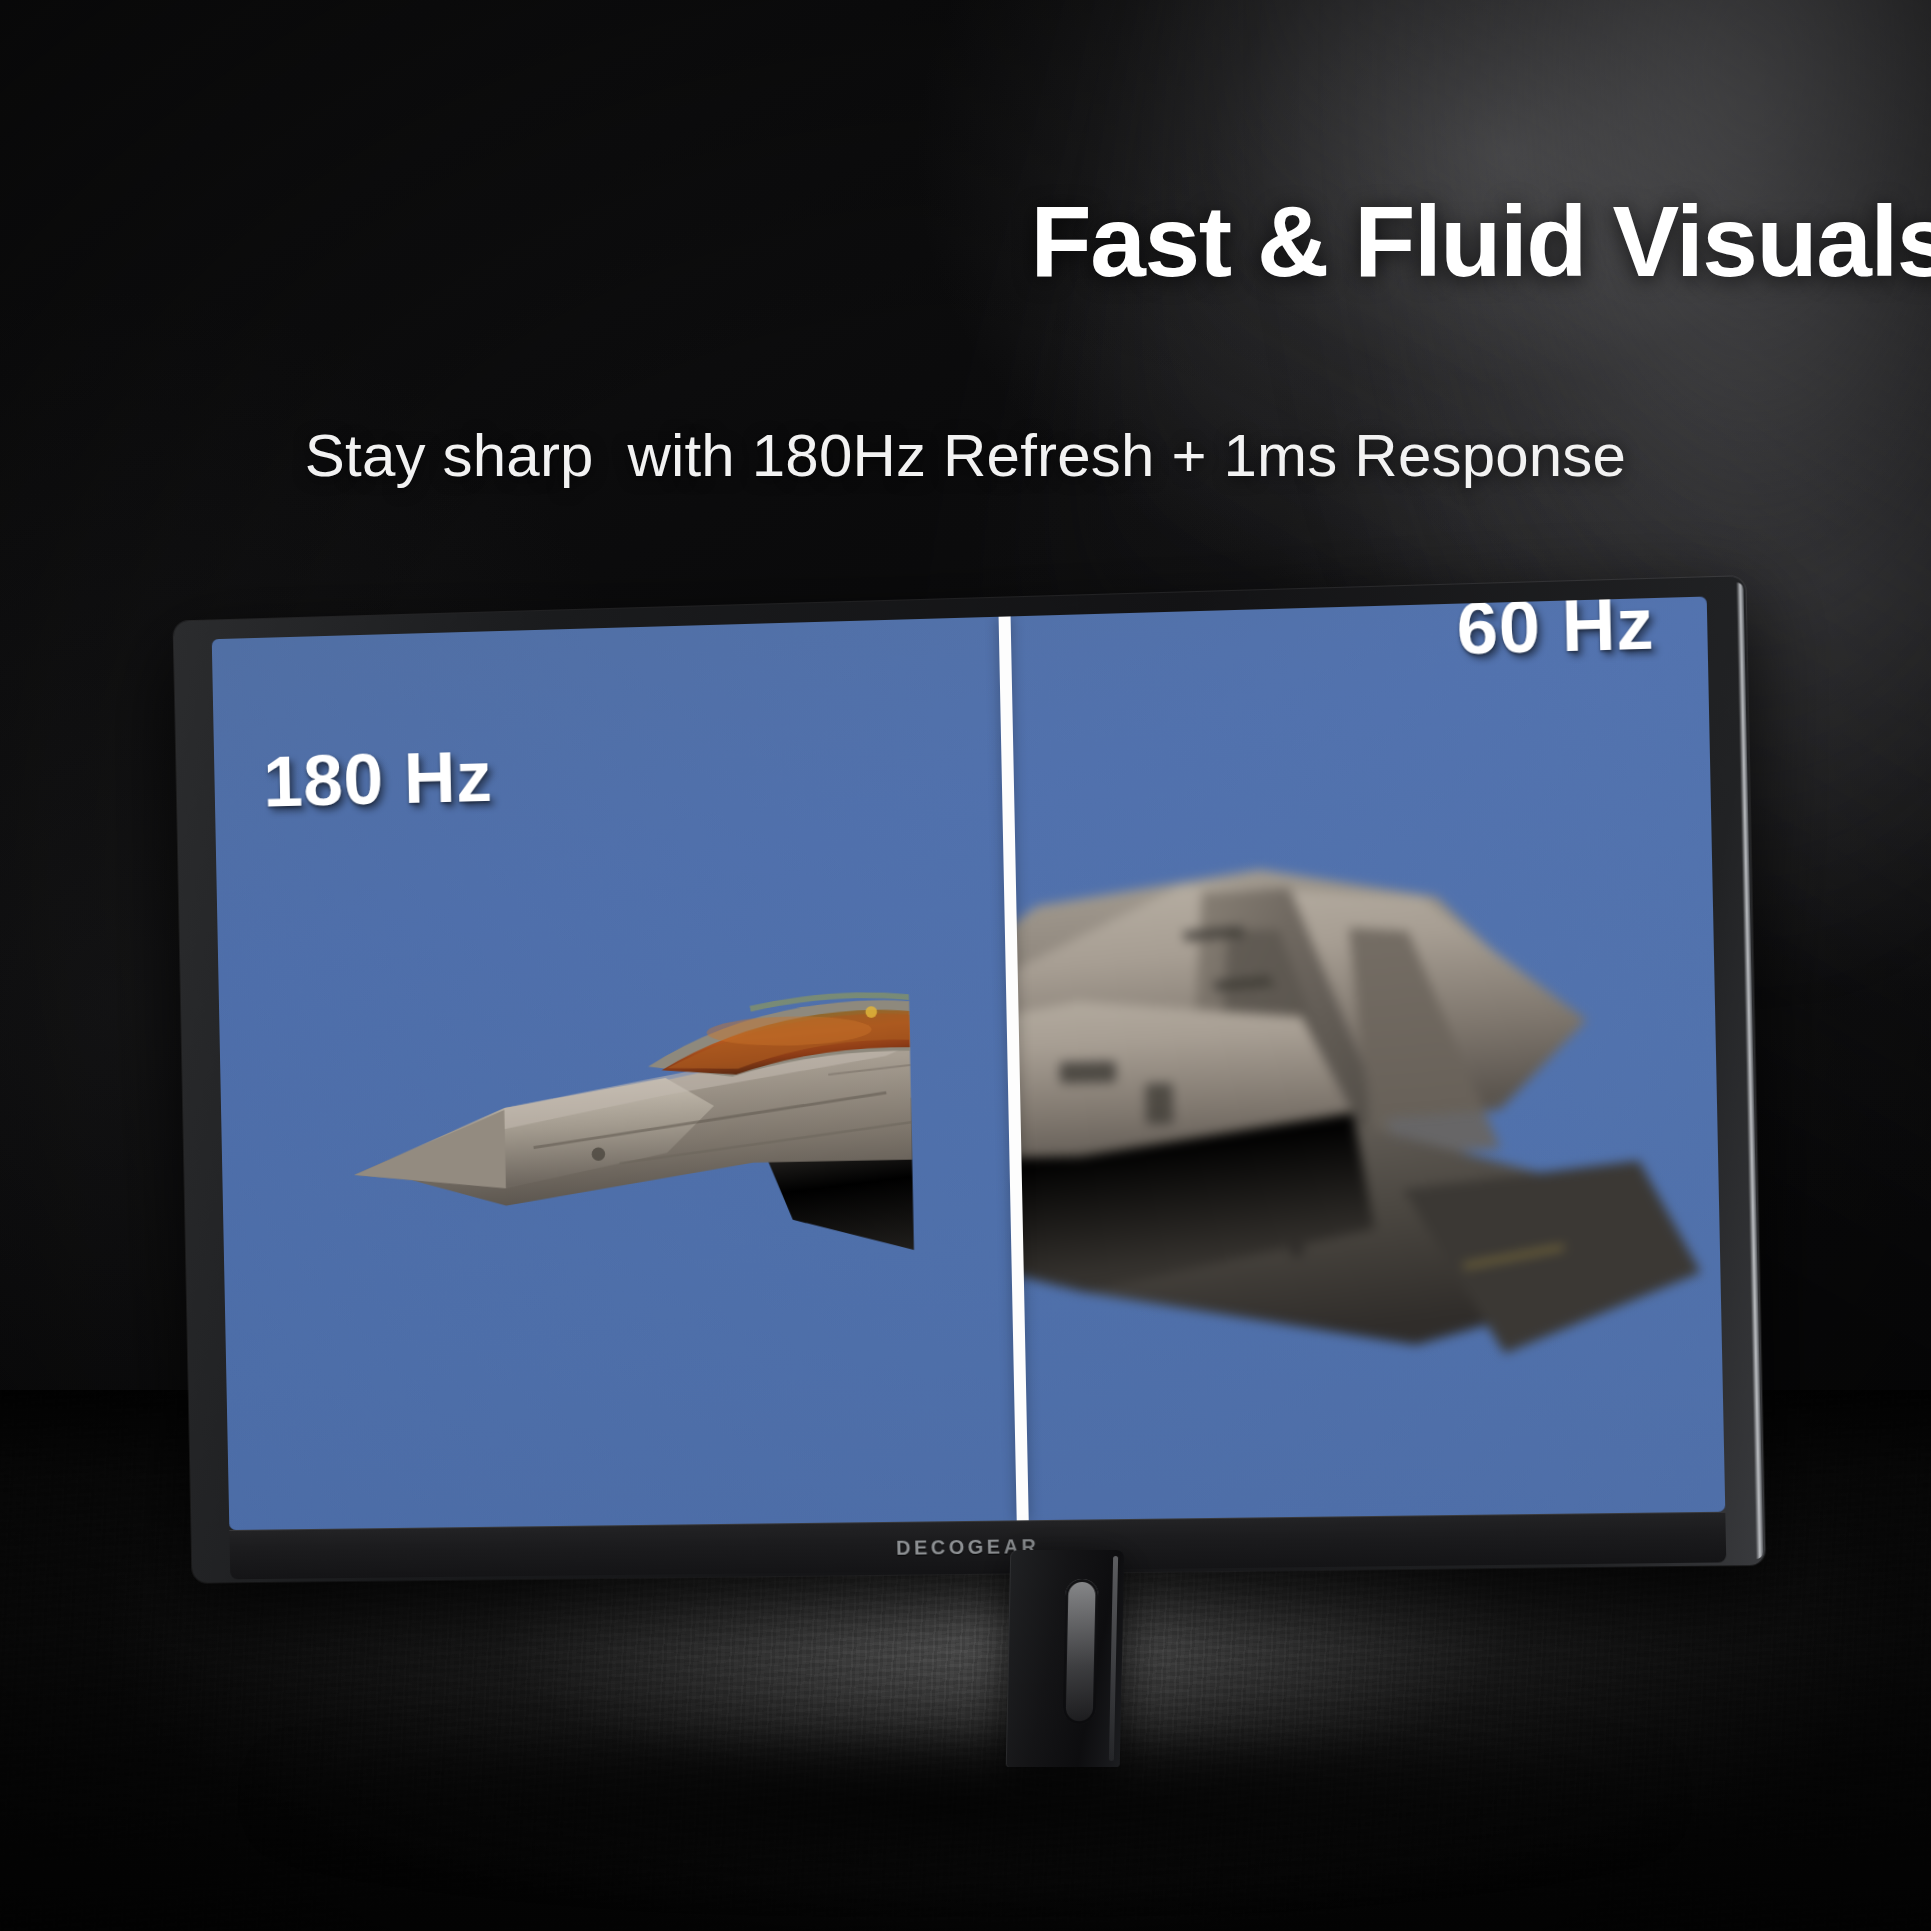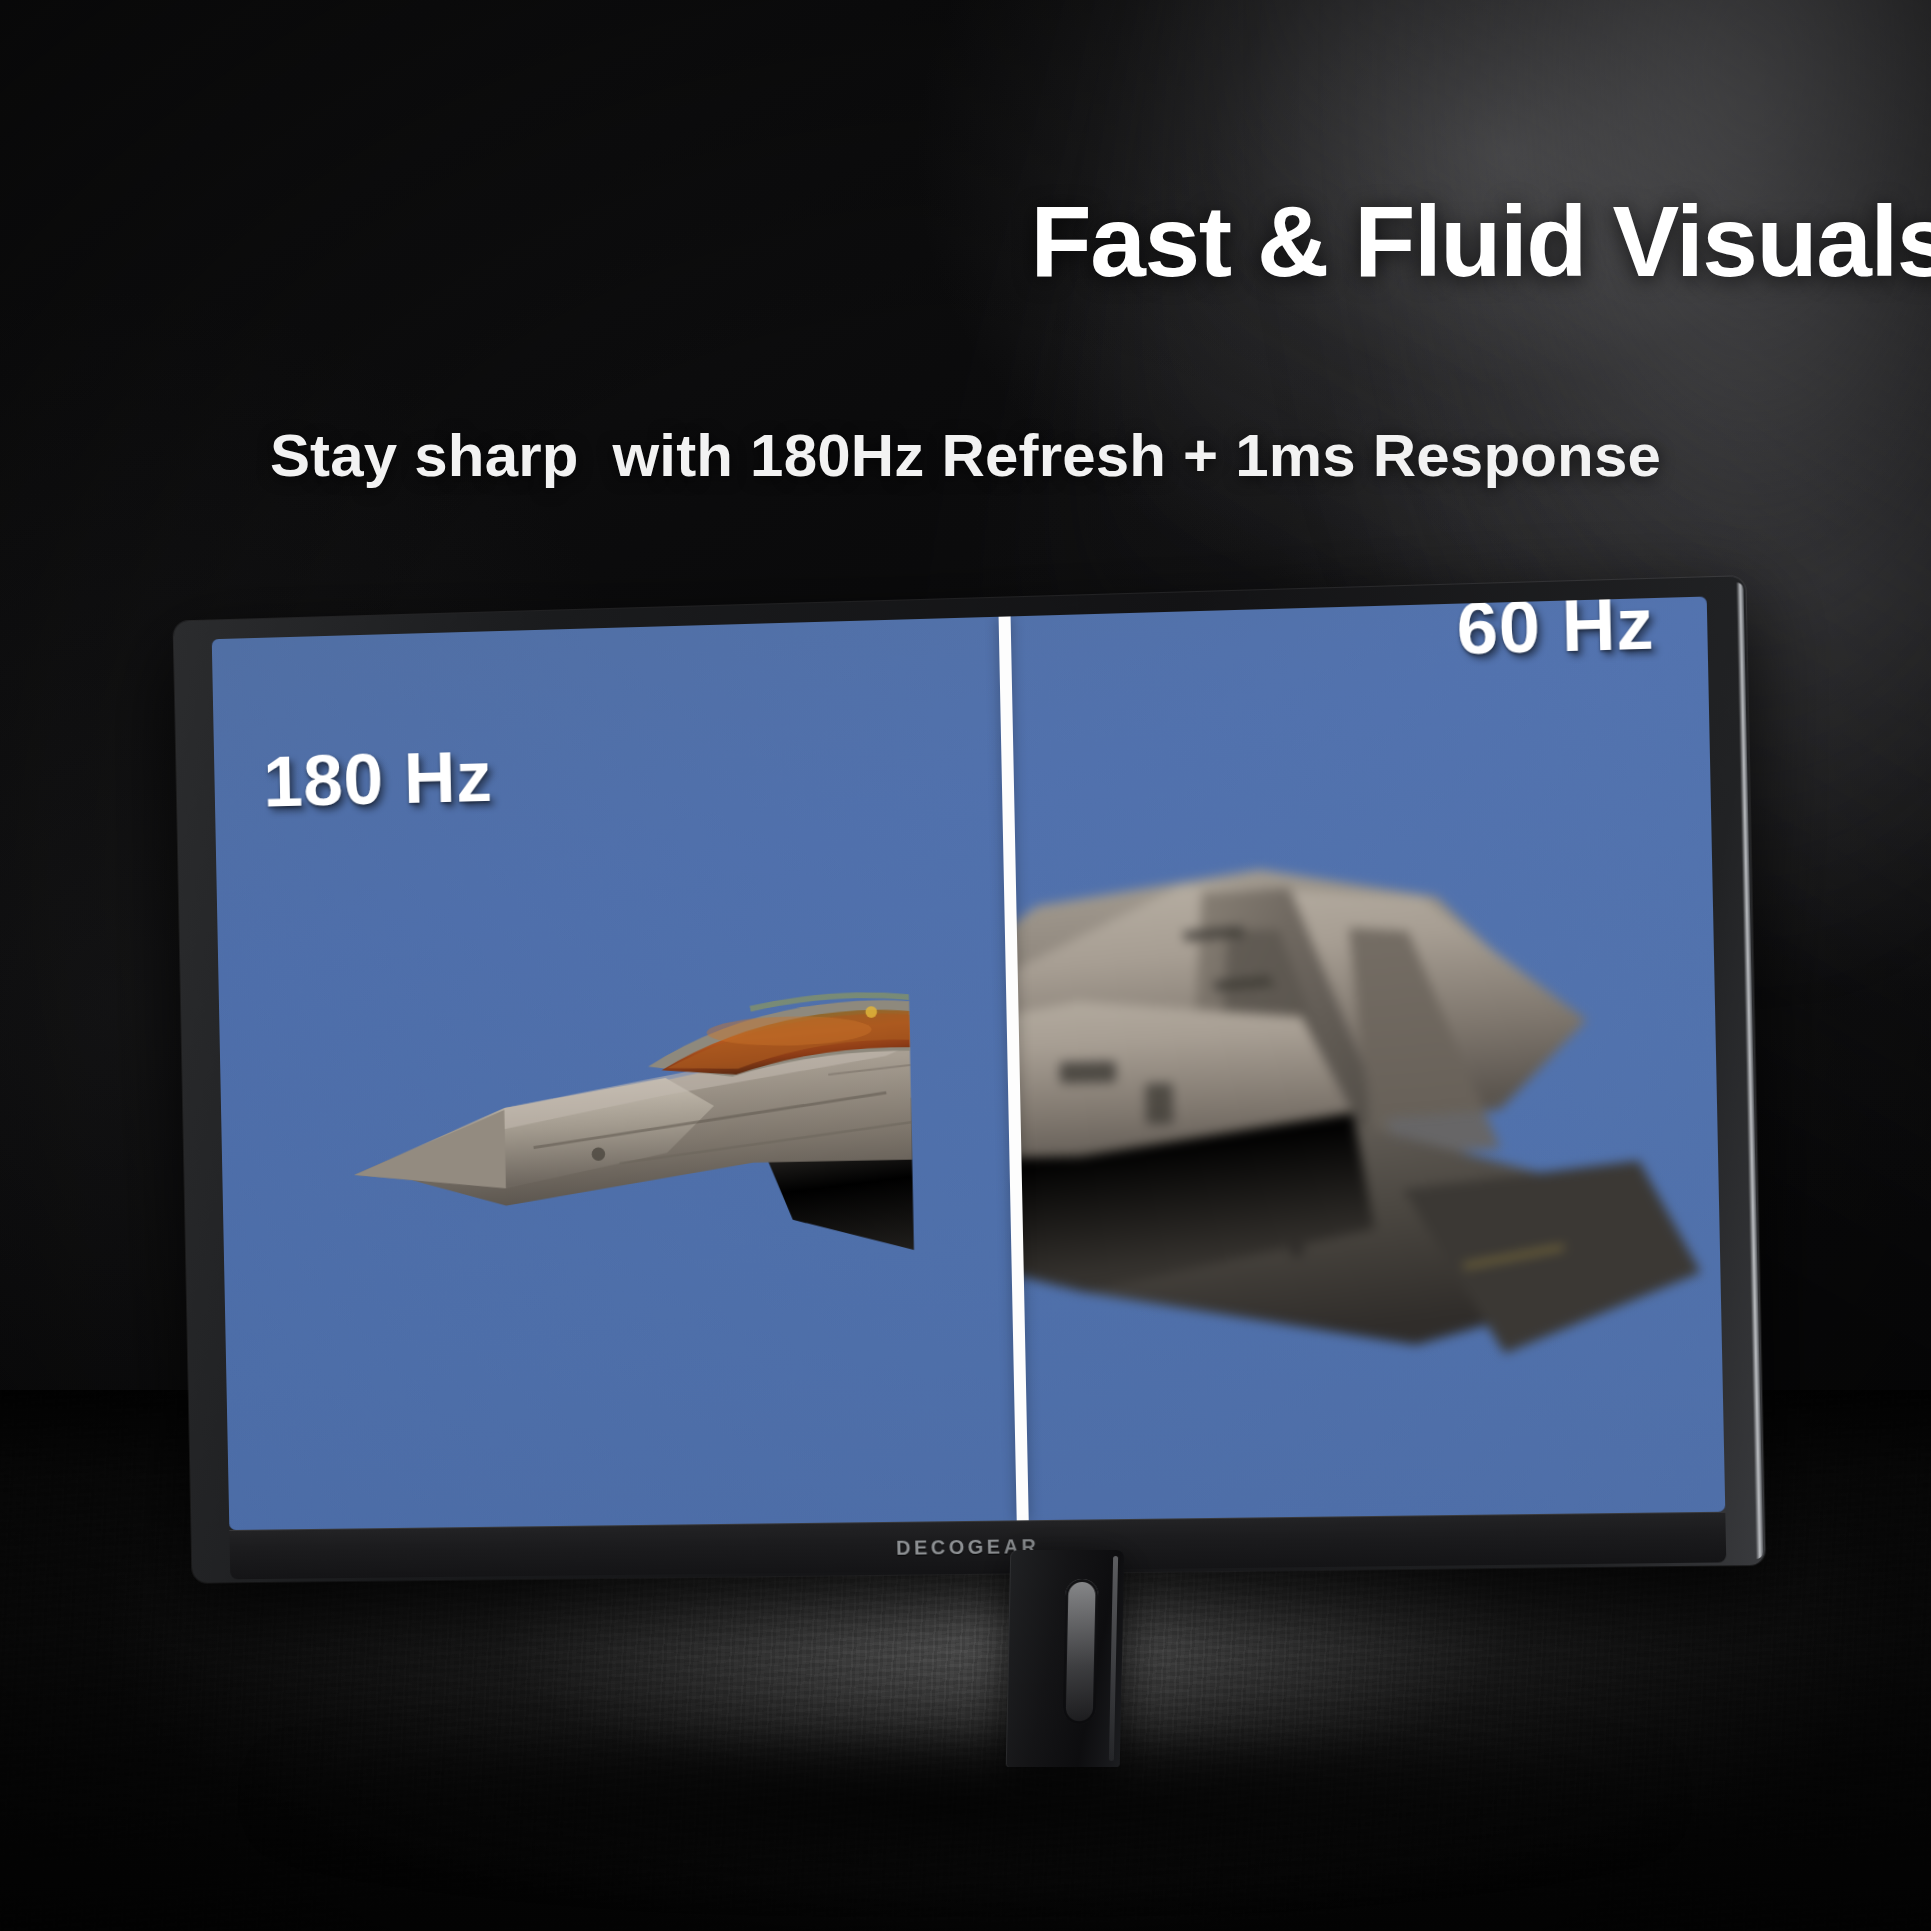--- a/index.html
+++ b/index.html
@@ -40,21 +40,21 @@
       repeating-linear-gradient(93deg, rgba(255,255,255,0.13) 0 1.9px, rgba(0,0,0,0.13) 1.9px 4.8px, rgba(255,255,255,0.05) 4.8px 8.7px, rgba(0,0,0,0.08) 8.7px 13.5px),
       repeating-linear-gradient(176deg, rgba(255,255,255,0.07) 0 2.9px, rgba(0,0,0,0.10) 2.9px 6.8px),
       repeating-linear-gradient(7deg, rgba(255,255,255,0.05) 0 5.8px, rgba(0,0,0,0.07) 5.8px 12.6px);
     filter:blur(0.4px);}
 
   
   .headline{position:absolute;top:189px;left:0;width:1931px;text-align:right;
     color:#fff;font-size:100px;font-weight:700;letter-spacing:-1.4px;line-height:1.05;
     text-shadow:0 2.9px 21px rgba(0,0,0,.75);padding-left:20px;}
   .subline{position:absolute;top:423px;left:0;width:1931px;text-align:center;
-    color:#f2f2f2;font-size:60px;font-weight:700;letter-spacing:0.2px;line-height:1.1;
+    color:#f2f2f2;font-size:60px;font-weight:400;letter-spacing:0.2px;line-height:1.1;
     white-space:pre;text-shadow:0 1.9px 15.4px rgba(0,0,0,.7);}
 
   
   #monitor{position:absolute;left:154px;top:599px;width:1603px;height:1101px;}
 
   
   .shell{position:absolute;left:17.4px;top:0;width:1574px;height:975px;
     border-radius:15.4px;
     background:linear-gradient(102deg,#2b2c2e 0%,#1a1b1d 22%,#131315 58%,#212224 90%,#3a3b3e 100%);
     box-shadow:0 27px 87px rgba(0,0,0,.85), 0 0 0 1px rgba(150,150,155,.22);

